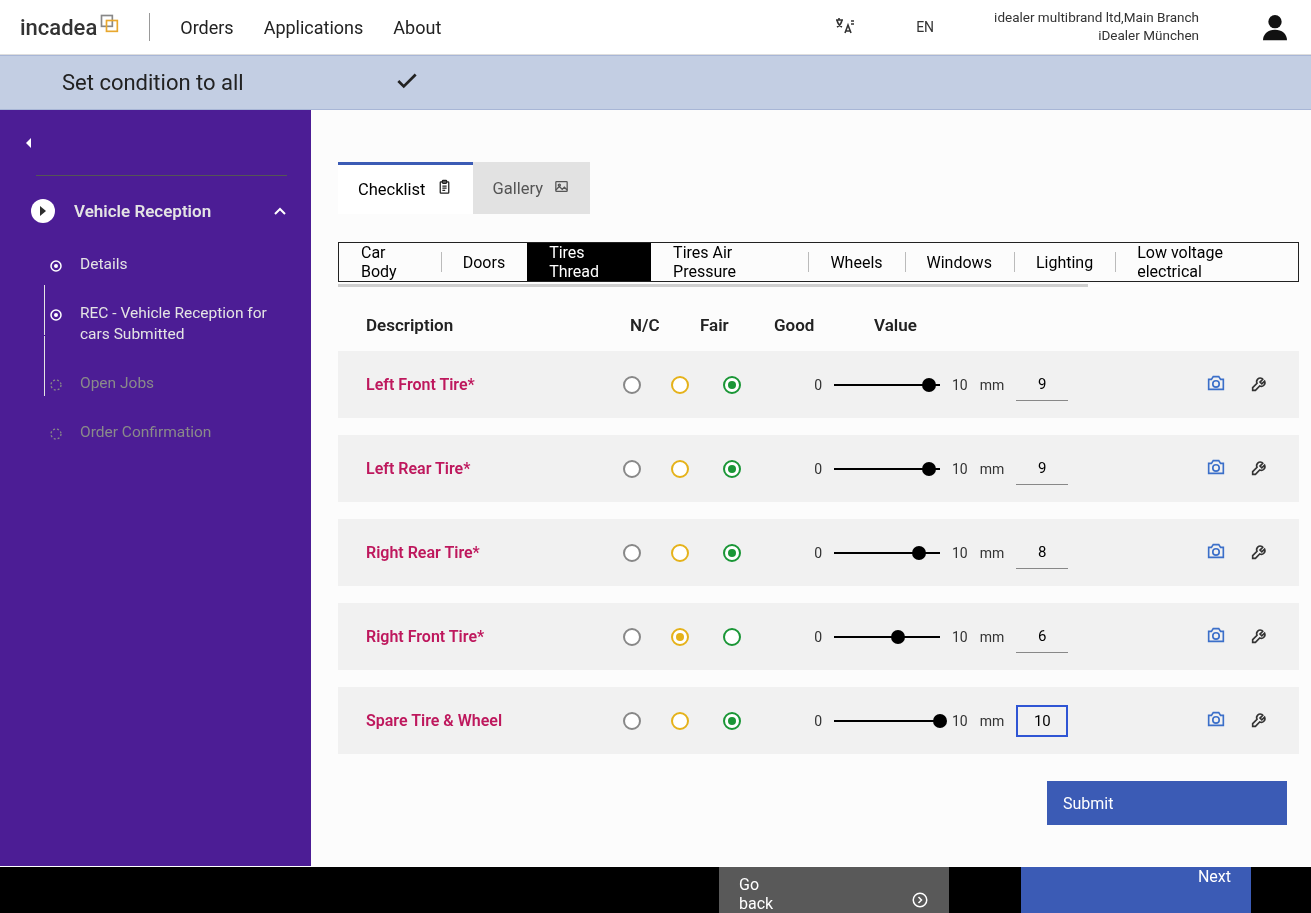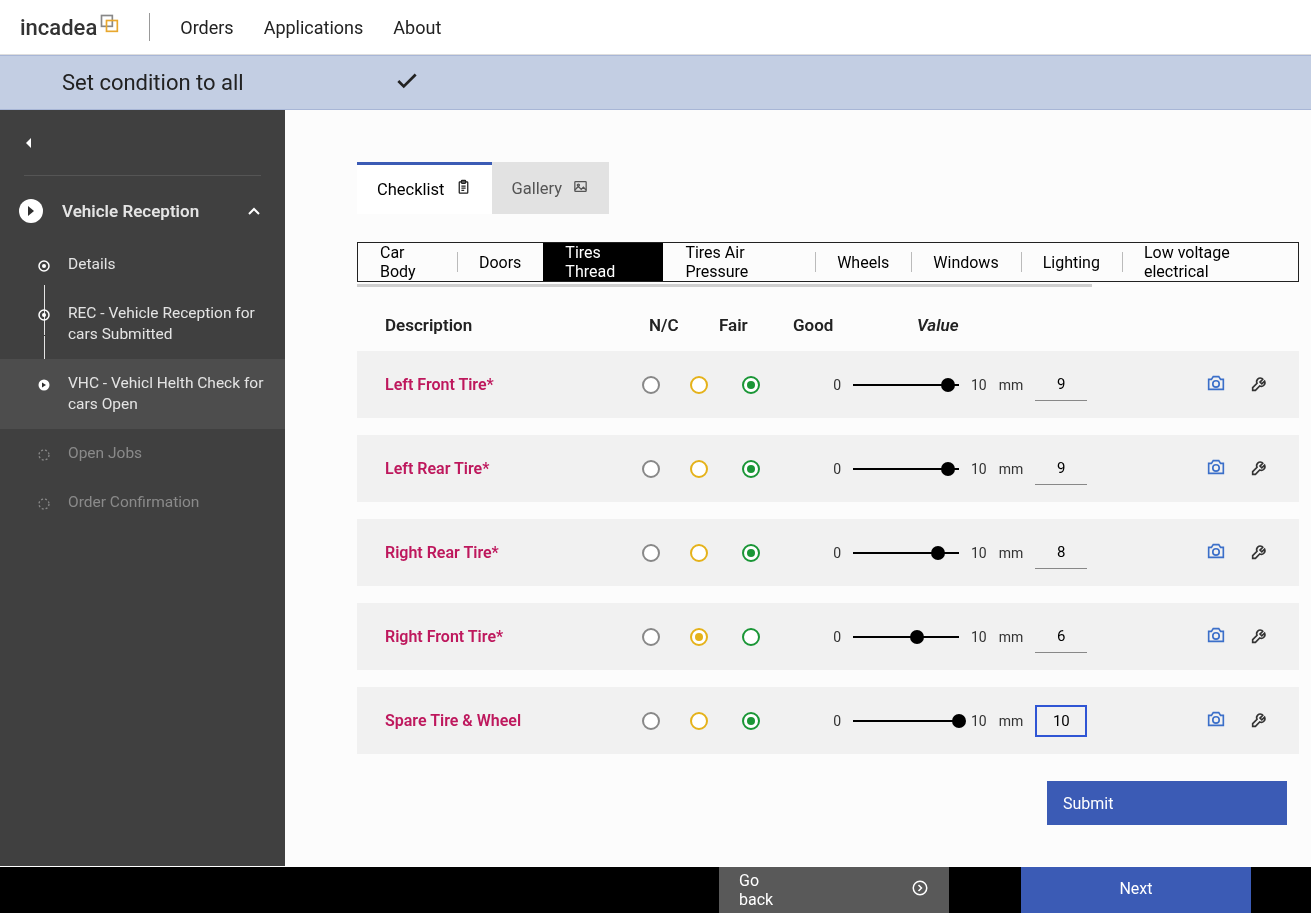--- a/index.html
+++ b/index.html
@@ -17,59 +17,59 @@
 .org-info { text-align: right; line-height: 1.3; font-size: 13.5px; color: #333; }
 .avatar { width: 32px; height: 32px; }
 
 .ribbon { height: 55px; background: #c3cee3; display: flex; align-items: center; border-top: 1px solid #a8b6d6; border-bottom: 1px solid #a8b6d6; }
 .ribbon-label { font-size: 22px; color: #222; margin-left: 62px; }
 .ribbon-check { margin-left: 150px; }
 .ribbon-check svg { width: 26px; height: 26px; }
 
 .body-wrap { display: flex; height: 756px; }
 
-.sidebar { width: 285px; background: #404040; color: #e4e4e4; position: relative; }
+.sidebar { width: 311px; background: #4c1d95; color: #e4e4e4; position: relative; padding-left: 12px; }
 .side-back { position: absolute; top: 23px; left: 24px; width: 10px; height: 10px; }
 .side-divider { border-top: 1px solid #555; margin: 65px 24px 0; }
 .side-title-row { display: flex; align-items: center; padding: 22px 24px 16px 18px; gap: 18px; }
 .side-title-circle { width: 26px; height: 26px; }
 .side-title { font-size: 17px; font-weight: 600; flex: 1; }
 .chevron { width: 14px; height: 14px; }
 
 .side-list { padding-left: 38px; }
 .side-row { display: flex; padding: 14px 20px 14px 0; align-items: flex-start; gap: 18px; font-size: 15.5px; line-height: 1.35; position: relative; }
 .side-row .dot { width: 12px; height: 12px; flex-shrink: 0; margin-top: 3px; }
 .side-row.faded { color: #8a8a8a; }
 .side-row.active { background: #4d4d4d; margin-left: -38px; padding-left: 38px; }
 .side-row.active .dot { margin-left: 0; }
 .side-line { position: absolute; left: 43.5px; width: 1px; background: #e4e4e4; }
 .vl1 { top: 175px; height: 50px; }
 .vl2 { top: 226px; height: 60px; }
 
-.main { flex: 1; padding: 0 12px 0 72px; background: #fcfcfc; }
+.main { flex: 1; padding: 0 12px 0 27px; background: #fcfcfc; }
 .main-tabs { display: flex; margin-top: 52px; }
 .tab { height: 52px; padding: 0 20px; display: flex; align-items: center; gap: 10px; font-size: 16.5px; cursor: pointer; }
 .tab.active { background: #fff; border-top: 3px solid #3b5bb5; }
 .tab.inactive { background: #e2e2e2; color: #555; }
 .tab svg { width: 17px; height: 17px; flex-shrink: 0; }
 
 .cat-tabs-wrap { margin-top: 28px; border: 1px solid #222; display: flex; }
 .cat-tab { height: 38px; padding: 0 22px; display: flex; align-items: center; font-size: 16px; position: relative; cursor: pointer; }
 .cat-tab + .cat-tab::before { content: ""; position: absolute; left: 0; top: 9px; bottom: 9px; width: 1px; background: #bbb; }
 .cat-tab.active { background: #000; color: #fff; }
 .cat-tab.active + .cat-tab::before, .cat-tab.active::before { display: none; }
 .cat-scroll { height: 3px; background: #fdfdfd; position: relative; margin-top: 2px; }
 .cat-scroll-thumb { position: absolute; left: 0; width: 78%; height: 100%; background: #cfcfcf; }
 
 .table-head { display: flex; align-items: center; padding: 28px 0 16px 28px; font-size: 17px; font-weight: 600; color: #222; gap: 22px; }
 .th-desc { width: 242px; }
 .th-nc { width: 48px; }
 .th-fair { width: 52px; }
 .th-good { width: 56px; }
-.th-value { margin-left: 46px; font-style: italic; }
+.th-value { margin-left: 22px; }
 
 .row-item { height: 67px; background: #f1f1f1; margin-bottom: 17px; display: flex; align-items: center; padding-left: 28px; }
 .row-desc { width: 242px; font-size: 16px; font-weight: 600; color: #be185d; }
 .radio-cell { width: 48px; display: flex; justify-content: center; }
 .radio { width: 18px; height: 18px; border-radius: 50%; border: 2px solid #888; background: #fff; cursor: pointer; position: relative; }
 .radio.fair-border { border-color: #e5b21a; }
 .radio.good-border { border-color: #1a9636; }
 .radio.fair-sel::after { content: ""; position: absolute; inset: 3px; border-radius: 50%; background: #e5b21a; }
 .radio.good-sel::after { content: ""; position: absolute; inset: 3px; border-radius: 50%; background: #1a9636; }
 
@@ -81,21 +81,21 @@
 .unit { font-size: 14px; color: #333; }
 .value-input { width: 52px; height: 32px; border: none; border-bottom: 1px solid #888; text-align: center; font-size: 15px; background: transparent; }
 .value-input.sel { border: 2px solid #2f55d4; border-bottom: 2px solid #2f55d4; }
 
 .row-actions { margin-left: auto; margin-right: 28px; display: flex; gap: 22px; }
 .row-actions svg { width: 22px; height: 22px; cursor: pointer; }
 
 .submit-btn { float: right; margin-top: 10px; margin-right: 12px; width: 240px; height: 44px; background: #3b5bb5; color: #fff; font-size: 16px; display: flex; align-items: center; padding-left: 16px; cursor: pointer; }
 
 .footer { position: absolute; bottom: 0; left: 0; right: 0; height: 46px; background: #000; display: flex; justify-content: flex-end; }
-.foot-btn { height: 100%; display: flex; align-items: center; padding: 12px 20px; font-size: 16px; gap: 130px; cursor: pointer; }
+.foot-btn { height: 100%; display: flex; align-items: flex-end; padding: 0 20px; font-size: 16px; gap: 130px; cursor: pointer; }
 .foot-btn.back { background: #595959; color: #fff; width: 230px; justify-content: space-between; }
 .foot-btn.next { background: #3b5bb5; color: #fff; width: 230px; justify-content: space-between; margin-left: 72px; margin-right: 60px; flex-direction: column; }
 .foot-btn svg { width: 18px; height: 18px; }
 </style>
 </head>
 <body>
 
 <div class="topbar">
   <div class="logo-area">
     <span class="logo-text">incadea</span>
@@ -104,20 +104,40 @@
           <rect x="3" y="3" width="13" height="13" fill="none" stroke="#888" stroke-width="2"></rect>
           <rect x="9" y="9" width="13" height="13" fill="none" stroke="#e8a72e" stroke-width="2"></rect>
         </svg>
     </span>
   </div>
   <div class="header-div"></div>
   <div class="nav">
     <span class="nav-item">Orders</span>
     <span class="nav-item">Applications</span>
     <span class="nav-item">About</span>
+  </div>
+  <div class="top-right">
+    <span class="icon-lang">
+      <svg viewBox="0 0 24 24" fill="none" stroke="#333" stroke-width="1.6">
+          <path d="M4 5h7M7 3v2M5 5c1 5 5 7 5 7M10 5c-1 5-5 7-5 7"></path>
+          <path d="M13 18l3-8 3 8M14 16h4"></path>
+          <path d="M19 6h3M19 9h3"></path>
+        </svg>
+    </span>
+    <span>EN</span>
+    <div class="org-info">
+      <div>idealer multibrand ltd,Main Branch</div>
+      <div>iDealer München</div>
+    </div>
+    <span class="avatar">
+      <svg viewBox="0 0 24 24" fill="#111">
+          <circle cx="12" cy="8" r="5"></circle>
+          <path d="M3 22c0-5 4-8 9-8s9 3 9 8z"></path>
+        </svg>
+    </span>
   </div>
 </div>
 
 <div class="ribbon">
   <span class="ribbon-label">Set condition to all</span>
   <span class="ribbon-check">
     <svg viewBox="0 0 24 24" fill="none" stroke="#222" stroke-width="2.5">
         <path d="M4 12l5 5L20 6"></path>
       </svg>
   </span>
@@ -156,27 +176,20 @@
             </svg></span>
         <span>Details</span>
       </div>
       <div class="side-row">
         <span class="dot"><svg viewBox="0 0 12 12">
               <circle cx="6" cy="6" r="5" fill="none" stroke="#fff" stroke-width="1.5"></circle>
               <circle cx="6" cy="6" r="2" fill="#fff"></circle>
             </svg></span>
         <span>REC - Vehicle Reception for cars Submitted</span>
       </div>
-      <div class="side-row active">
-        <span class="dot"><svg viewBox="0 0 12 12">
-              <circle cx="6" cy="6" r="5.5" fill="#fff"></circle>
-              <path d="M4 3.5l4 2.5-4 2.5z" fill="#2e2e2e"></path>
-            </svg></span>
-        <span>VHC - Vehicl Helth Check for cars Open</span>
-      </div>
       <div class="side-row faded">
         <span class="dot"><svg viewBox="0 0 12 12">
               <circle cx="6" cy="6" r="5" fill="none" stroke="#888" stroke-width="1.3" stroke-dasharray="2 2"></circle>
             </svg></span>
         <span>Open Jobs</span>
       </div>
       <div class="side-row faded">
         <span class="dot"><svg viewBox="0 0 12 12">
               <circle cx="6" cy="6" r="5" fill="none" stroke="#888" stroke-width="1.3" stroke-dasharray="2 2"></circle>
             </svg></span>

